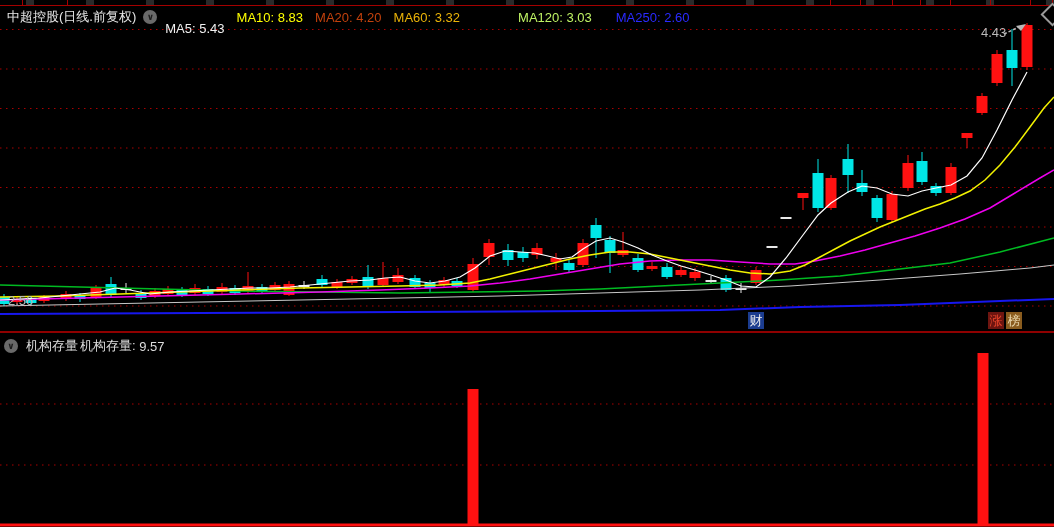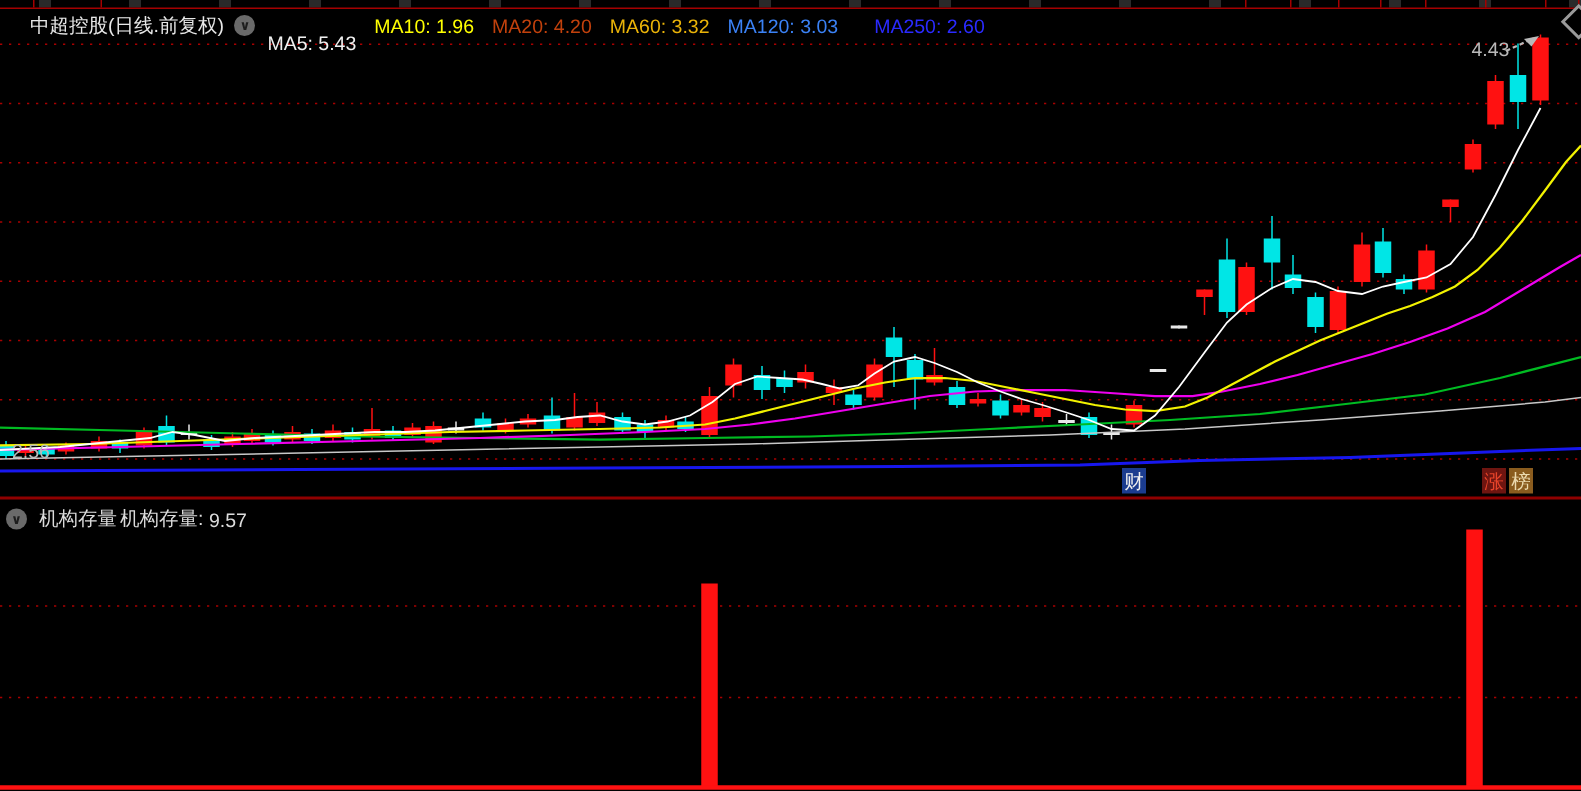--- a/index.html
+++ b/index.html
@@ -4,21 +4,21 @@
 <style>
   html,body{margin:0;padding:0;background:#000;}
   #app{position:relative;width:1054px;height:527px;background:#000;overflow:hidden;
        font-family:"Liberation Sans","DejaVu Sans",sans-serif;}
   
   #top-strip{position:absolute;left:0;top:0;width:1054px;height:5px;
     background:repeating-linear-gradient(90deg,#000 0 26px,#2a2a2a 26px 34px,#000 34px 60px);
     border-bottom:1px solid #a40000;}
   .tsep{position:absolute;top:0;width:1px;height:5px;background:#a40000;}
   
-  #chart-header{position:absolute;left:20px;top:7px;height:20px;display:flex;align-items:center;
+  #chart-header{position:absolute;left:7px;top:7px;height:20px;display:flex;align-items:center;
     font-size:13px;white-space:nowrap;z-index:5;}
   #chart-header .title{color:#e8e8e8;margin-right:7px;}
   .circ-icon{display:inline-flex;align-items:center;justify-content:center;width:14px;height:14px;
     border-radius:50%;background:#6a6a6a;color:#1d1d1d;font-size:9px;line-height:1;margin-right:8px;
     font-weight:bold;}
   .ind{margin-right:12px;}
   
   #main-chart{position:absolute;left:0;top:0;width:1054px;height:331px;}
   #main-chart svg{position:absolute;left:0;top:0;}
   .price-label{position:absolute;color:#b9b9b9;font-size:13px;z-index:3;}
@@ -223,24 +223,24 @@
     <div id="diamond-marker"></div>
     <div class="badge" id="badge-news">财</div>
     <div class="badge" id="badge-up">涨</div>
     <div class="badge" id="badge-rank">榜</div>
   </div>
 
   <div id="chart-header">
     <span class="title">中超控股(日线.前复权)</span>
     <span class="circ-icon">∨</span>
     <span class="ind" style="color: rgb(240, 240, 240); margin-top: 23px;">MA5: 5.43</span>
-    <span class="ind" style="color: rgb(255, 255, 0);">MA10: 1.96</span>
+    <span class="ind" style="color: rgb(255, 255, 0);">MA10: 8.83</span>
     <span class="ind" style="color: #c2410c;">MA20: 4.20</span>
     <span class="ind" style="color: #eab308;">MA60: 3.32</span>
-    <span class="ind" style="color: #3b82f6;">MA120: 3.03</span>
+    <span class="ind" style="color: #bef264; margin-left: 46px;">MA120: 3.03</span>
     <span class="ind" style="color: rgb(42, 42, 255); margin-left: 12px;">MA250: 2.60</span>
   </div>
 
   <div id="panel">
     <svg width="1054" height="196" viewBox="0 331 1054 196">
       <g>
           <line x1="0" y1="402" x2="1054" y2="402" stroke="#a80000" stroke-width="1" stroke-dasharray="1.5 4.5"></line>
           <line x1="0" y1="463" x2="1054" y2="463" stroke="#a80000" stroke-width="1" stroke-dasharray="1.5 4.5"></line>
           <rect x="467.5" y="387" width="11" height="136" fill="#ff1111"></rect>
           <rect x="977.5" y="351" width="11" height="172" fill="#ff1111"></rect>

